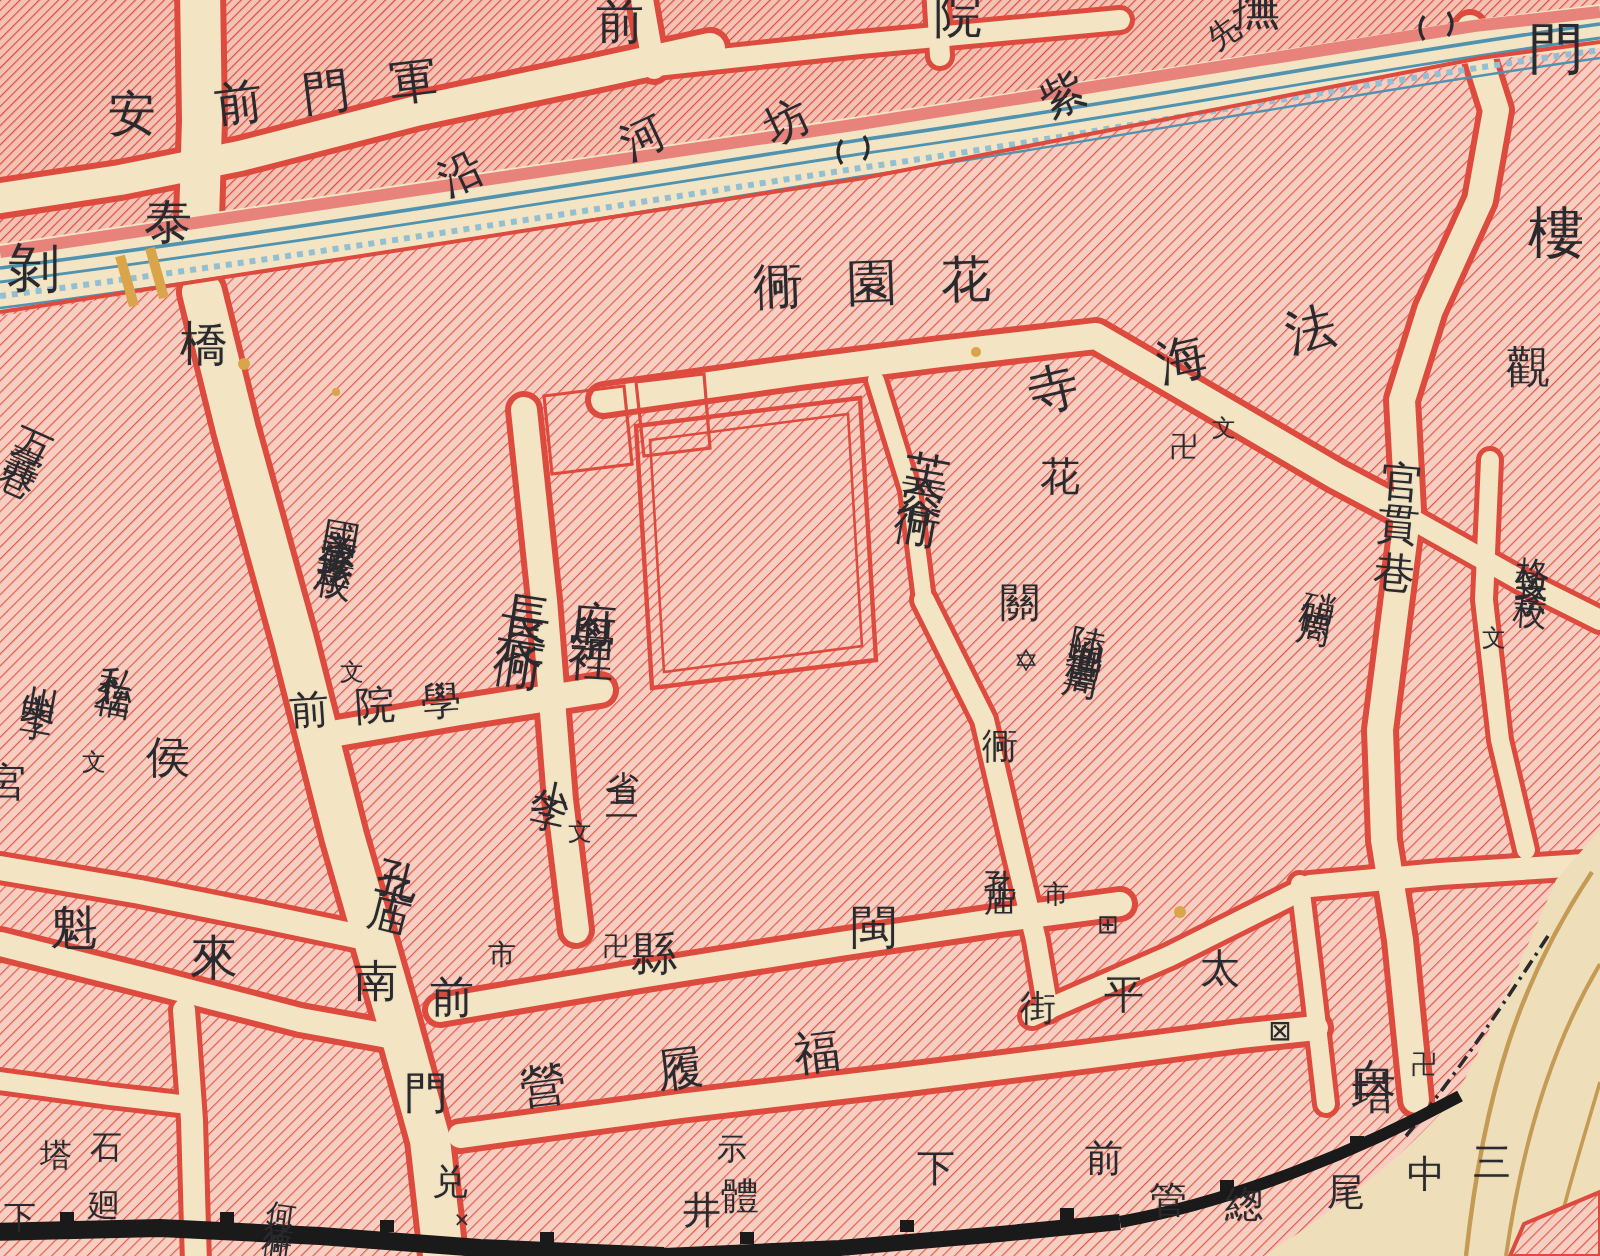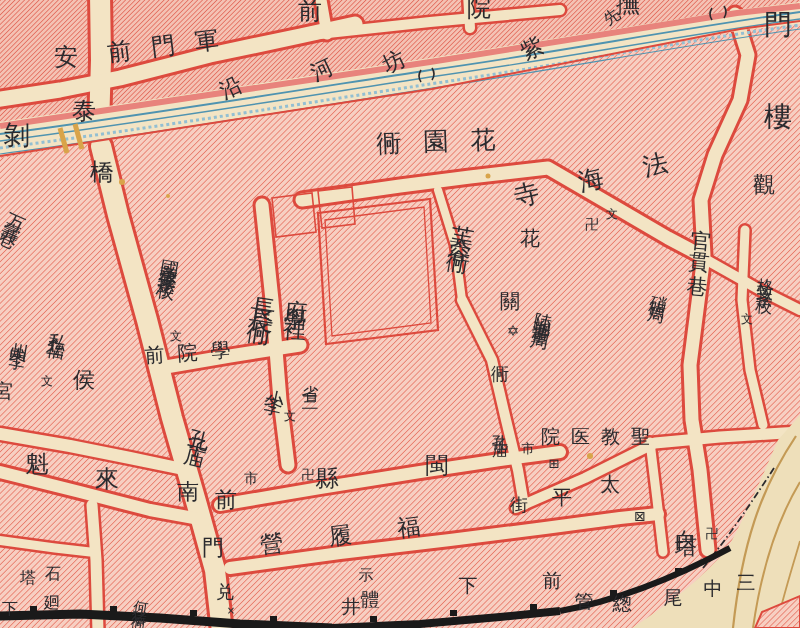--- a/index.html
+++ b/index.html
@@ -172,21 +172,20 @@
       <div class="lbl v" style="font-size: 17px; letter-spacing: 6px; left: 766px; top: 277px; transform: translate(-50%, -50%) rotate(4deg);">格致斈校</div>
       <div class="lbl" style="font-size: 12px; left: 747px; top: 319px; transform: translate(-50%, -50%) rotate(0deg);">文</div>
       <div class="lbl" style="font-size: 22px; left: 764px; top: 185px; transform: translate(-50%, -50%) rotate(0deg);">觀</div>
       <div class="lbl" style="font-size: 20px; left: 530px; top: 238px; transform: translate(-50%, -50%) rotate(0deg);">花</div>
       <div class="lbl v" style="font-size: 18px; letter-spacing: 5px; left: 545px; top: 311px; transform: translate(-50%, -50%) rotate(11deg);">陸地測量局</div>
       <div class="lbl" style="font-size: 20px; left: 510px; top: 301px; transform: translate(-50%, -50%) rotate(0deg);">關</div>
       <div class="lbl" style="font-size: 15px; left: 513px; top: 331px; transform: translate(-50%, -50%) rotate(0deg);">✡</div>
       <div class="lbl" style="font-size: 18px; left: 500px; top: 374px; transform: translate(-50%, -50%) rotate(0deg);">衕</div>
       <div class="lbl v" style="font-size: 16px; letter-spacing: 3px; left: 500px; top: 427px; transform: translate(-50%, -50%) rotate(0deg);">孔子庙</div>
       <div class="lbl" style="font-size: 13px; left: 528px; top: 448px; transform: translate(-50%, -50%) rotate(0deg);">市</div>
-      <div class="lbl" style="font-size: 19px; letter-spacing: 11px; left: 601px; top: 436px; transform: translate(-50%, -50%) rotate(0deg);">院医教聖</div>
       <div class="lbl" style="font-size: 13px; left: 554px; top: 463px; transform: translate(-50%, -50%) rotate(0deg);">⊞</div>
       <div class="lbl" style="font-size: 20px; left: 610px; top: 484px; transform: translate(-50%, -50%) rotate(0deg);">太</div>
       <div class="lbl" style="font-size: 20px; left: 562px; top: 497px; transform: translate(-50%, -50%) rotate(0deg);">平</div>
       <div class="lbl" style="font-size: 18px; left: 519px; top: 505px; transform: translate(-50%, -50%) rotate(0deg);">街</div>
       <div class="lbl" style="font-size: 14px; left: 640px; top: 516px; transform: translate(-50%, -50%) rotate(0deg);">⊠</div>
       <div class="lbl v" style="font-size: 22px; letter-spacing: 5px; left: 686px; top: 517px; transform: translate(-50%, -50%) rotate(0deg);">白塔</div>
       <div class="lbl" style="font-size: 13px; left: 712px; top: 533px; transform: translate(-50%, -50%) rotate(0deg);">卍</div>
       <div class="lbl" style="font-size: 19px; left: 552px; top: 580px; transform: translate(-50%, -50%) rotate(0deg);">前</div>
       <div class="lbl" style="font-size: 19px; left: 584px; top: 601px; transform: translate(-50%, -50%) rotate(0deg);">管</div>
       <div class="lbl" style="font-size: 19px; left: 622px; top: 603px; transform: translate(-50%, -50%) rotate(0deg);">緫</div>

